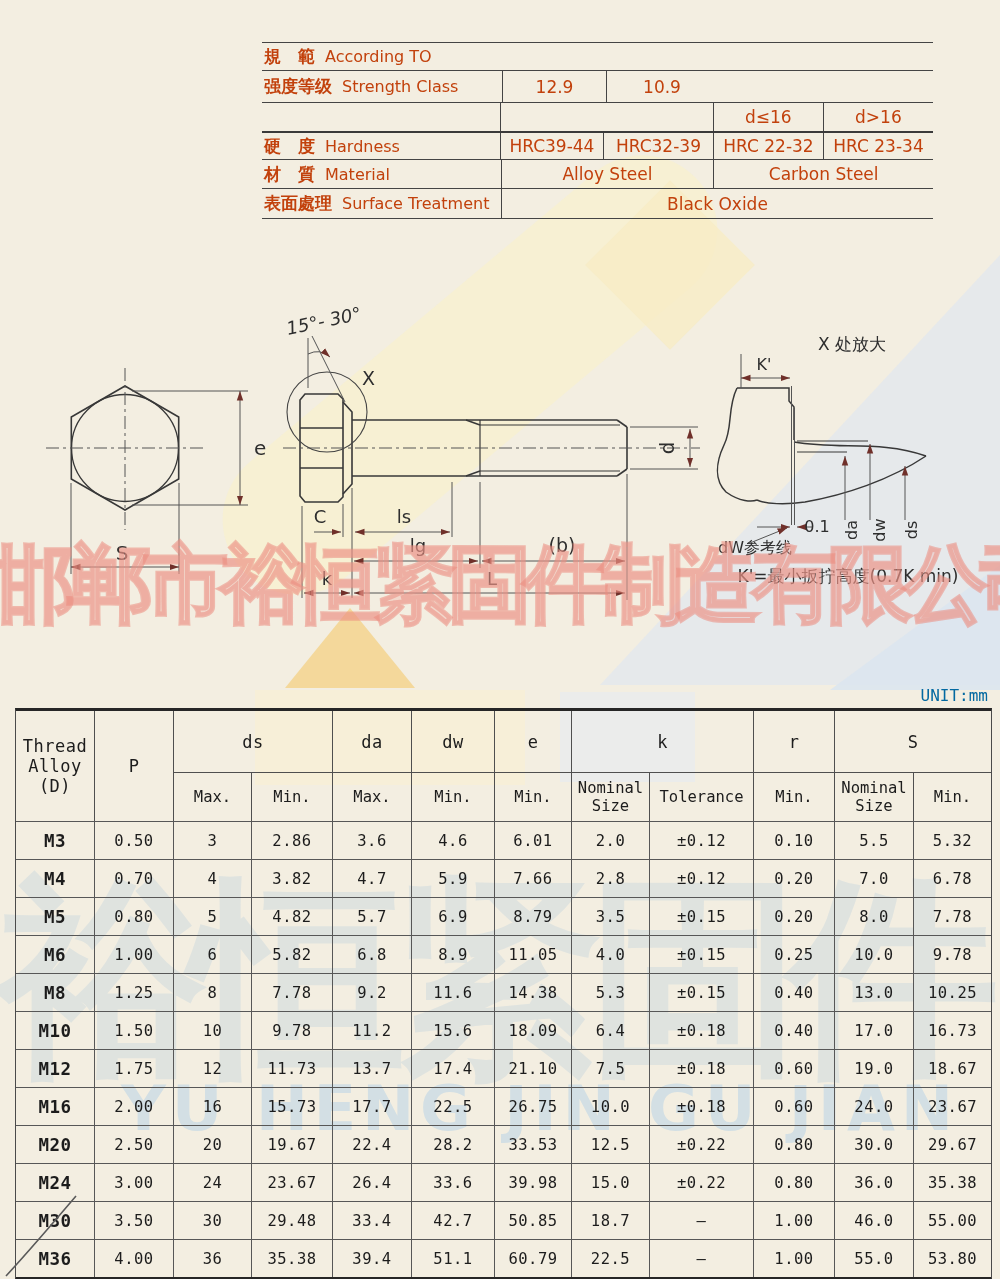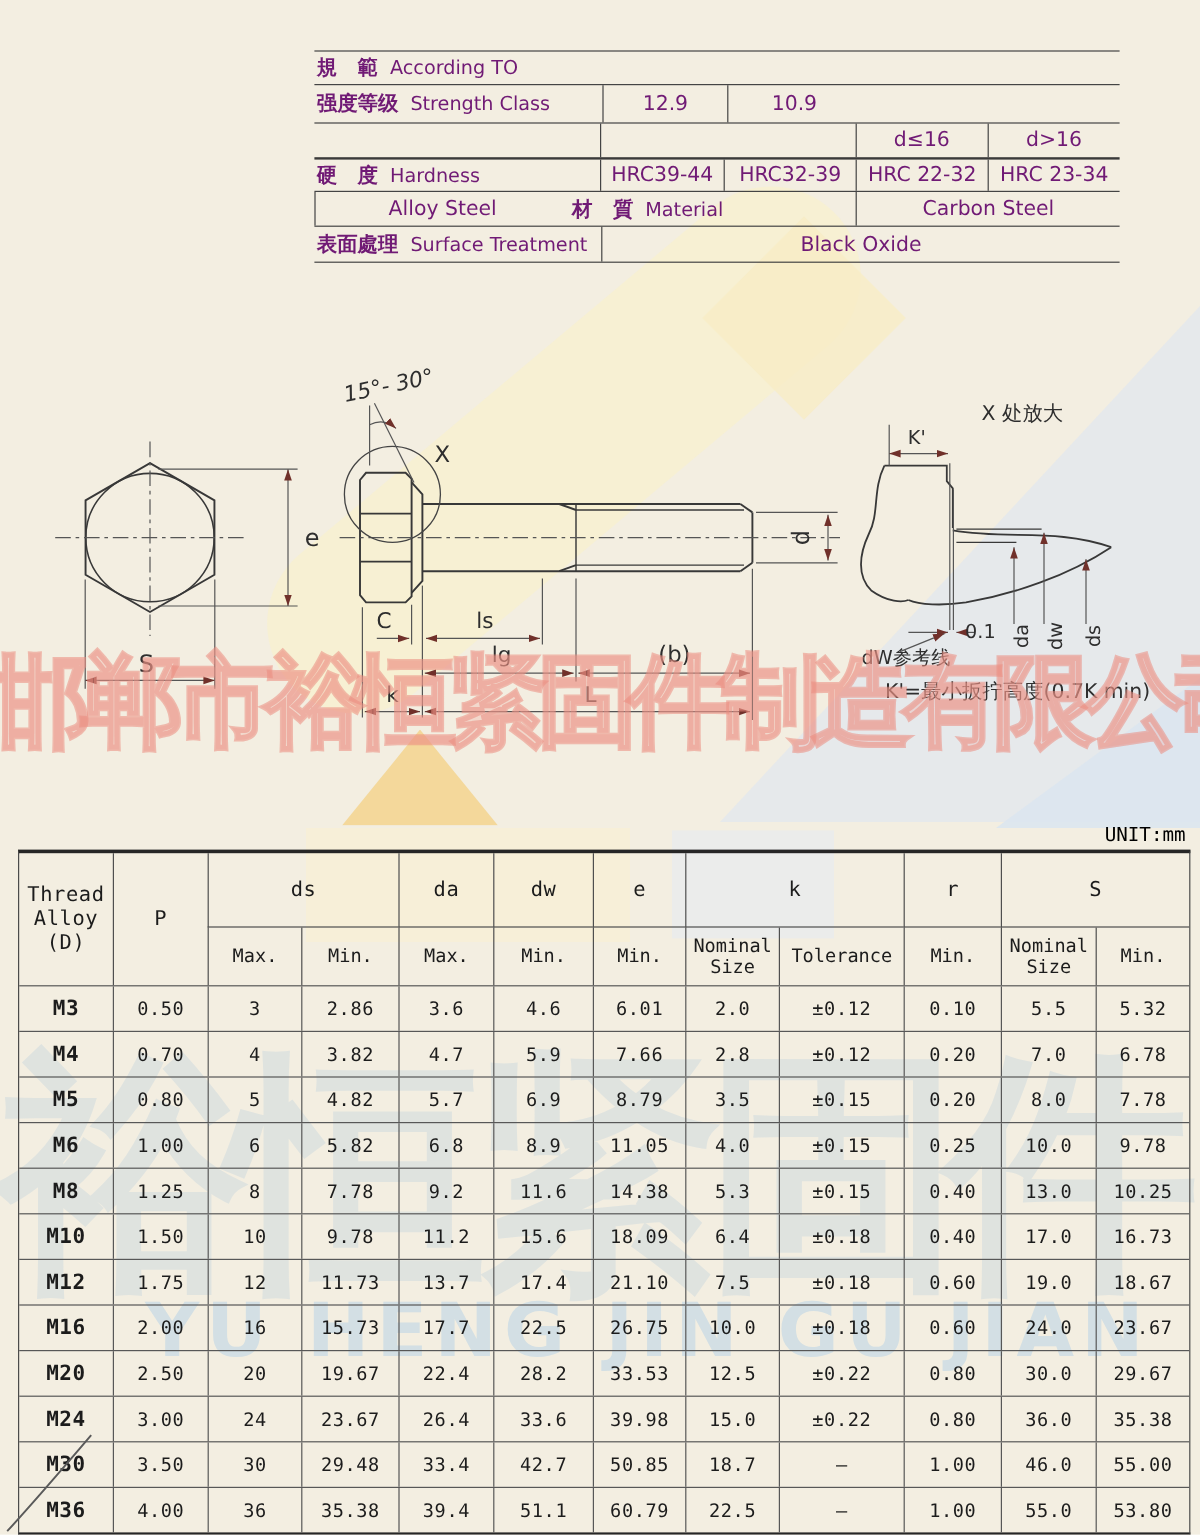--- a/index.html
+++ b/index.html
@@ -34,35 +34,35 @@
   .wm-latin{
     position:absolute; top:1072px; left:0; width:1000px; text-align:center; z-index:0;
     font-size:62px; font-weight:700; letter-spacing:6px; white-space:nowrap;
     color:#bed6e6; opacity:.6; pointer-events:none;padding-left:40px;
   }
 
   
   .spec-table{position:absolute; left:262px; top:42px; width:671px; z-index:2; border-top:1.5px solid #444;}
   .srow{display:flex; border-bottom:1.5px solid #444; align-items:stretch;}
   .srow.thick{border-bottom:2.2px solid #3a3a3a;}
-  .scell{display:flex; align-items:center; justify-content:center; font-size:17px; color:#701a75;}
+  .scell{display:flex; align-items:center; justify-content:center; font-size:17px; color:#c2410c;}
   .scell.label{width:238px; justify-content:flex-start; gap:10px; padding-left:2px;}
   .scell .cn{font-weight:700; font-size:17px; white-space:pre;}
   .scell .en{font-size:16px;}
   .vb{border-left:1.5px solid #444;}
   .w1{width:103px;} .w2{width:110px;} .w3{width:110px;} .w4{width:110px;}
   .wsA{width:213px;} .wsB{width:220px;} .wsAll{width:433px;}
   .h1{height:27px;} .h2{height:31px;} .h3{height:28px;} .h4{height:26px;} .h5{height:28px;} .h6{height:29px;}
 
   
   .drawing{position:absolute; left:0; top:290px; z-index:2;}
   .drawing text{fill:#2e2e2e; font-family:"DejaVu Sans","Liberation Sans",sans-serif;}
 
   
-  .unit-label{position:absolute; top:686px; right:12px; z-index:2; font-family:"DejaVu Sans Mono",monospace; font-size:16px; color:#000000;}
+  .unit-label{position:absolute; top:686px; right:12px; z-index:2; font-family:"DejaVu Sans Mono",monospace; font-size:16px; color:#0369a1;}
   .dim-table{
     position:absolute; left:15px; top:708px; width:975px; z-index:2;
     border-left:1.4px solid #4b4b4b; border-right:1.4px solid #4b4b4b;
     border-top:3px solid #262626; border-bottom:3px solid #262626;
     font-family:"DejaVu Sans Mono",monospace; color:#1c1c1c;
   }
   .dhead{display:grid; grid-template-columns:78px 79px 78px 81px 79px 83px 77px 78px 104px 81px 79px 78px; grid-template-rows:62px 48px;}
   .gcell,.subcell{display:flex; align-items:center; justify-content:center; text-align:center; white-space:pre-line;}
   .gcell{font-size:17px; letter-spacing:.5px;}
   .subcell{font-size:15.5px; grid-row:2;}
@@ -119,25 +119,25 @@
       <div class="scell label">
         <span class="cn">硬　度</span>
         <span class="en">Hardness</span>
       </div>
       <div class="scell vb w1">HRC39-44</div>
       <div class="scell vb w2">HRC32-39</div>
       <div class="scell vb w3">HRC 22-32</div>
       <div class="scell vb w4">HRC 23-34</div>
     </div>
     <div class="srow h5">
-      <div class="scell vb wsA">Alloy Steel</div>
       <div class="scell label">
         <span class="cn">材　質</span>
         <span class="en">Material</span>
       </div>
+      <div class="scell vb wsA">Alloy Steel</div>
       <div class="scell vb wsB">Carbon Steel</div>
     </div>
     <div class="srow h6">
       <div class="scell label">
         <span class="cn">表面處理</span>
         <span class="en">Surface Treatment</span>
       </div>
       <div class="scell vb wsAll">Black  Oxide</div>
     </div>
   </div>

